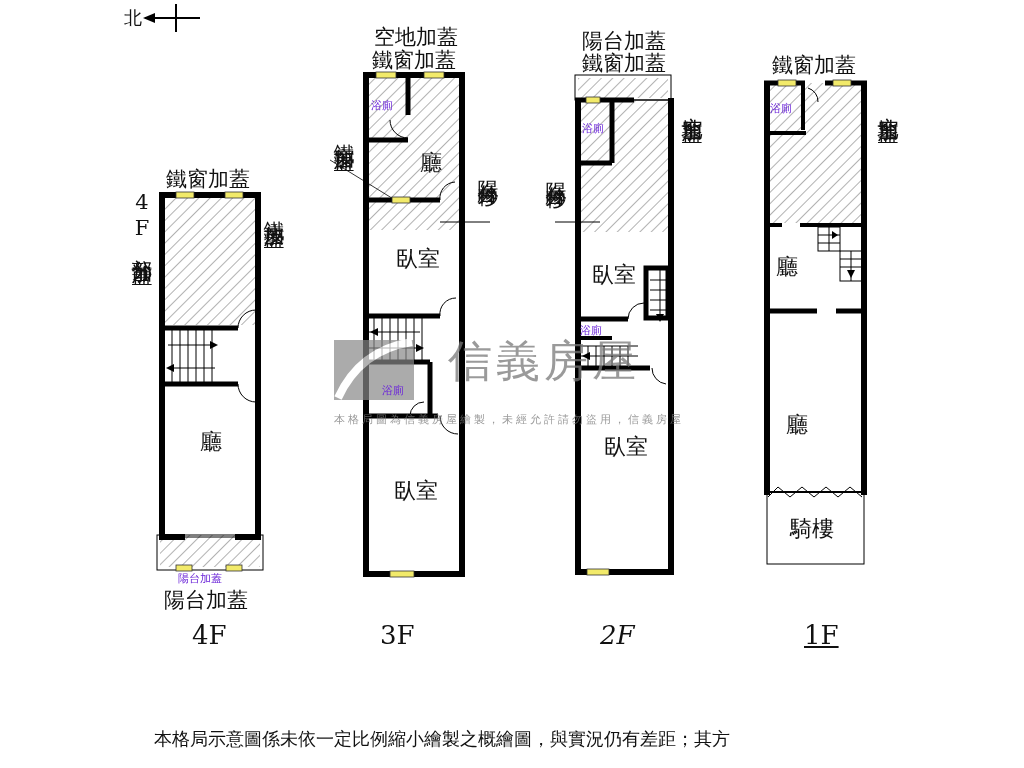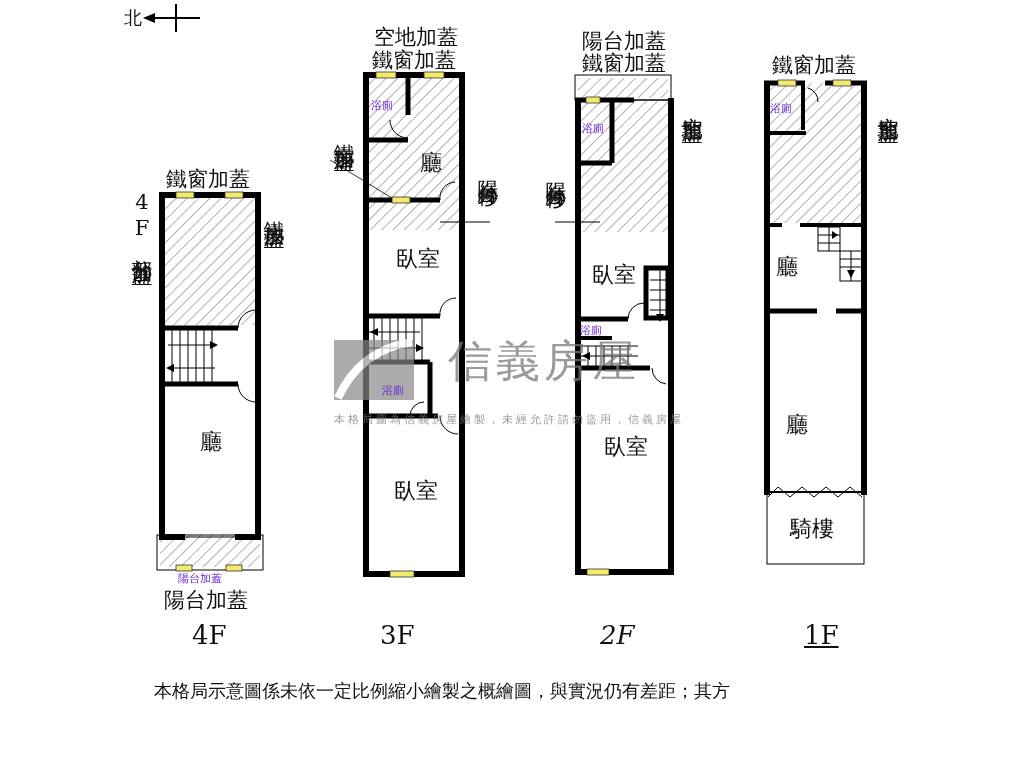--- a/index.html
+++ b/index.html
@@ -6,21 +6,21 @@
   body { width:1024px; height:768px; position:relative; overflow:hidden;
          font-family: "DejaVu Serif", "Liberation Serif", serif; color:#111; }
   svg.plan { position:absolute; left:0; top:0; width:1024px; height:768px; }
   .lbl { position:absolute; font-size:21px; line-height:22px; white-space:nowrap; color:#111; }
   .vlbl { position:absolute; font-size:21px; line-height:28px; width:24px; text-align:center;
           writing-mode: vertical-rl; text-orientation: upright; letter-spacing:2px; color:#111; }
   .room { position:absolute; font-size:22px; color:#111; white-space:nowrap; }
   .small { position:absolute; font-size:11px; color:#6d28d9; white-space:nowrap; }
   .floor { position:absolute; top:620px; font-size:26px; color:#111; }
   .note { position:absolute; left:154px; top:680px; font-size:18px; line-height:22px; color:#111; }
-  .note div { white-space:nowrap; }
+  .note div { white-space:nowrap;margin-top:48px; }
   .wm-big { position:absolute; left:420px; top:332px; font-size:44px; color:rgba(120,120,120,0.75);
             font-family:"DejaVu Sans", sans-serif; letter-spacing:4px;margin-left:28px; }
   .wm-small { position:absolute; left:334px; top:412px; font-size:11px; color:rgba(120,120,120,0.75);
               font-family:"DejaVu Sans", sans-serif; letter-spacing:3px; white-space:nowrap; }
   .north { position:absolute; left:124px; top:6px; font-size:18px; }
 </style>
 </head>
 <body>
 
 <svg class="plan" viewBox="0 0 1024 768" xmlns="http://www.w3.org/2000/svg">

